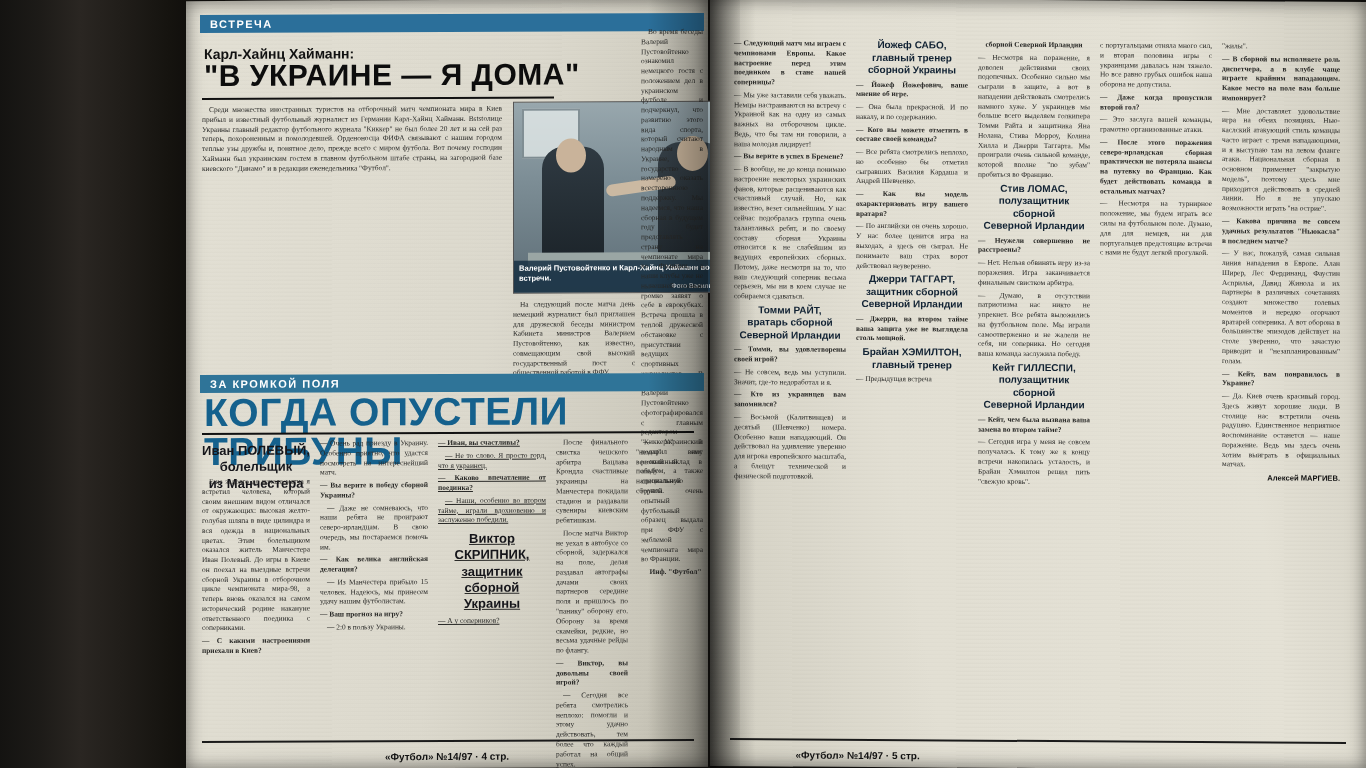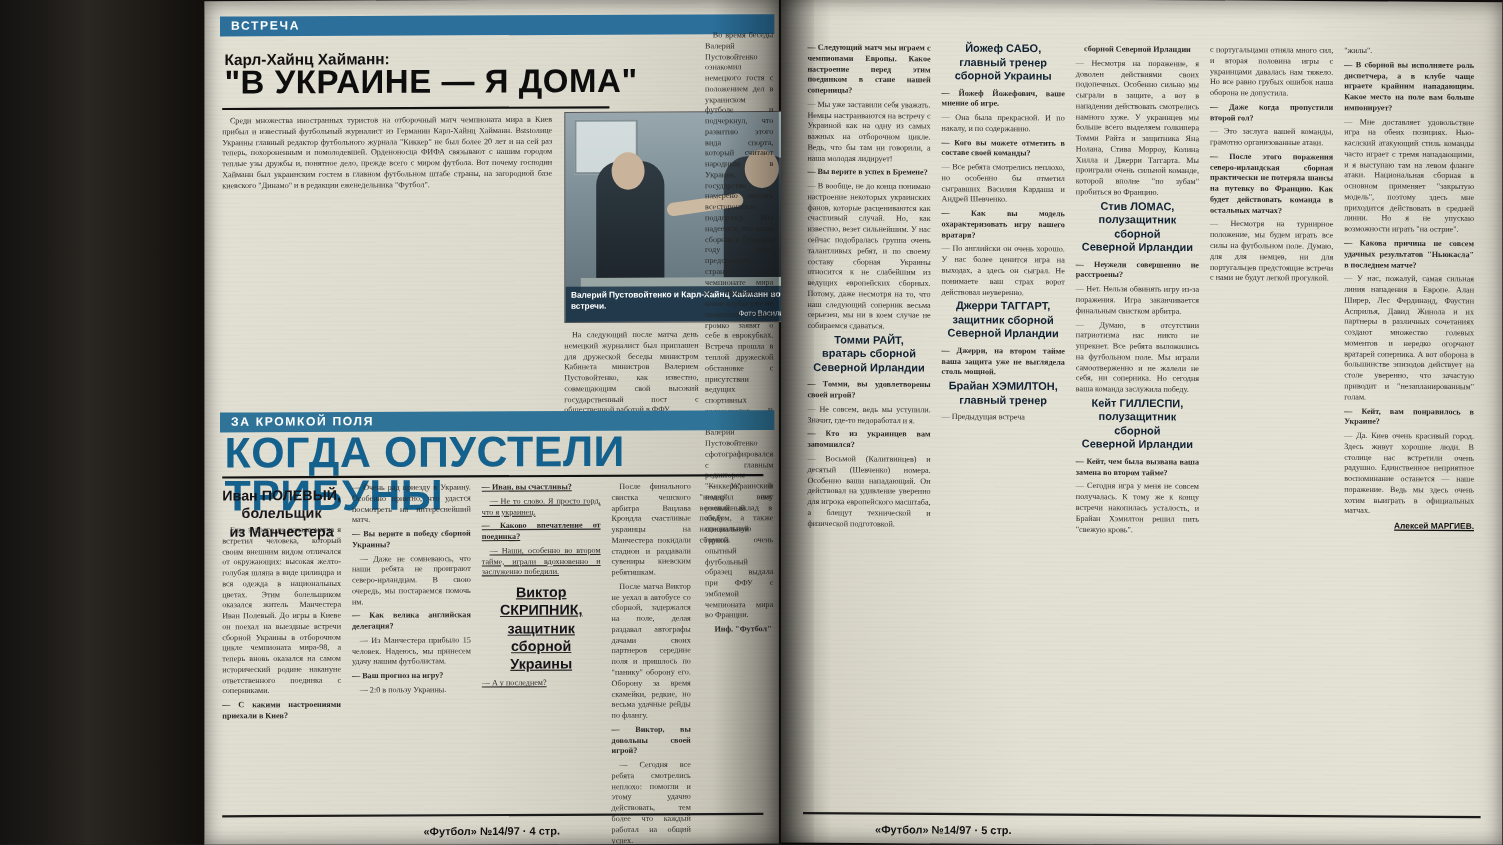--- a/index.html
+++ b/index.html
@@ -40,21 +40,21 @@
 
   .rule{position:absolute;background:#111;height:2px;}
 
   .col{position:absolute;font-size:7.4px;line-height:1.32;color:#2a2a28;text-align:justify;
        font-family:"Liberation Serif",serif;}
   .col p{margin:0 0 3px 0;text-indent:7px;}
   .col p.noind{text-indent:0;}
   .cap{font-family:"Liberation Sans",sans-serif;font-weight:bold;font-size:7.6px;color:#fff;line-height:1.25;}
   .credit{font-family:"Liberation Sans",sans-serif;font-size:6.8px;color:#fff;}
   .who{font-family:"Liberation Sans",sans-serif;font-weight:bold;font-size:13px;text-align:center;color:#15151a;line-height:1.25;margin:4px 0 4px;}
-  .sign{font-family:"Liberation Sans",sans-serif;font-weight:bold;font-size:7.6px;text-align:right;color:#111;margin-top:4px;text-decoration:underline;}
+  .sign{font-family:"Liberation Sans",sans-serif;font-weight:bold;font-size:7.6px;text-align:right;color:#111;margin-top:4px;}
   .center{text-align:center;}
 
   
   .photo{position:absolute;background:linear-gradient(160deg,#6b7f8c,#40505c 45%,#2c3a45);
       overflow:hidden;border:1px solid #555;}
   .ph-wall{position:absolute;inset:0;background:
      linear-gradient(180deg,#98a7ad 0%,#7d8e96 40%,#5d6d76 100%);}
   .ph-win{position:absolute;left:8px;top:6px;width:54px;height:46px;background:#e9efee;opacity:.75;border:2px solid #7d8a8f;}
   .ph-person{position:absolute;bottom:0;border-radius:22px 22px 0 0;}
   .ph-head{position:absolute;border-radius:50%;}
@@ -137,21 +137,21 @@
       </div>
 
       <div class="col" style="left:252px;top:438px;width:108px;height:280px;text-decoration:underline;">
         <p class="q noind">— Иван, вы счастливы?</p>
         <p>— Не то слово. Я просто горд, что я украинец.</p>
         <p class="q noind">— Каково впечатление от поединка?</p>
         <p>— Наши, особенно во втором тайме, играли вдохновенно и заслуженно победили.</p>
         <div class="who" style="margin-top:6px">Виктор СКРИПНИК,
 защитник сборной
 Украины</div>
-        <p class="noind">— А у последнем?</p>
+        <p class="noind">— А у соперников?</p>
       </div>
 
       <div class="col" style="left:370px;top:438px;width:72px;height:280px;">
         <p>После финального свистка чешского арбитра Вацлава Крондла счастливые украинцы на Манчестера покидали стадион и раздавали сувениры киевским ребятишкам.</p>
         <p>После матча Виктор не уехал в автобусе со сборной, задержался на поле, делая раздавал автографы дачами своих партнеров середине поля и пришлось по "панику" оборону его. Оборону за время скамейки, редкие, но весьма удачные рейды по флангу.</p>
         <p class="q noind">— Виктор, вы довольны своей игрой?</p>
         <p>— Сегодня все ребята смотрелись неплохо: помогли и этому удачно действовать, тем более что каждый работал на общий успех.</p>
       </div>
 
       <div class="col" style="left:450px;top:438px;width:66px;height:280px;">

